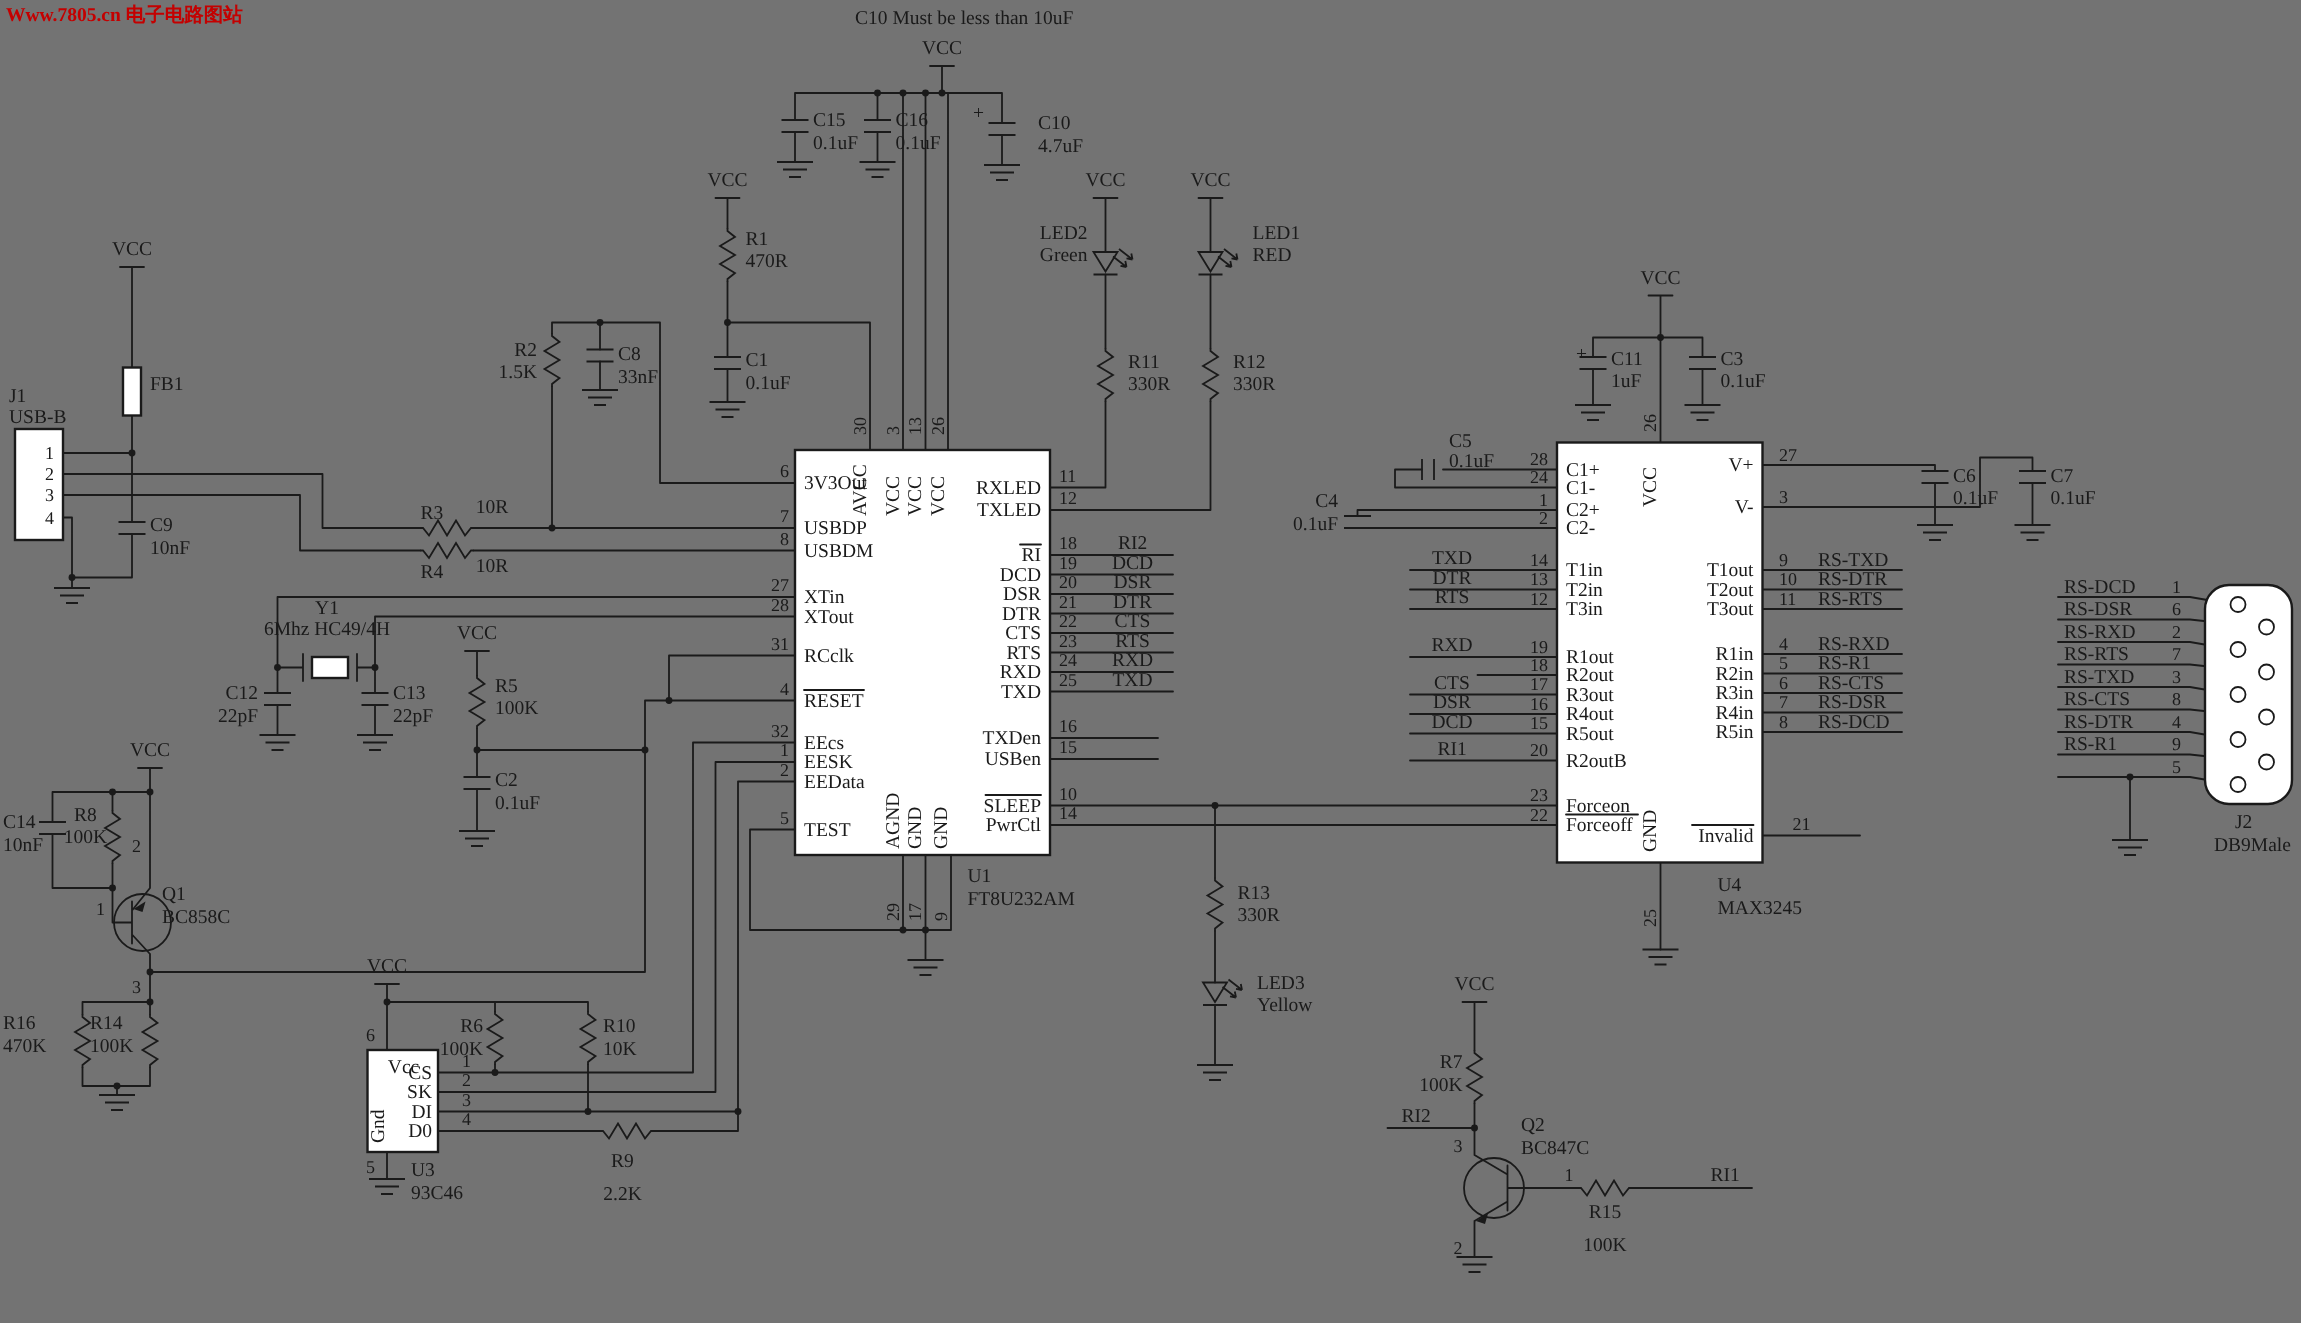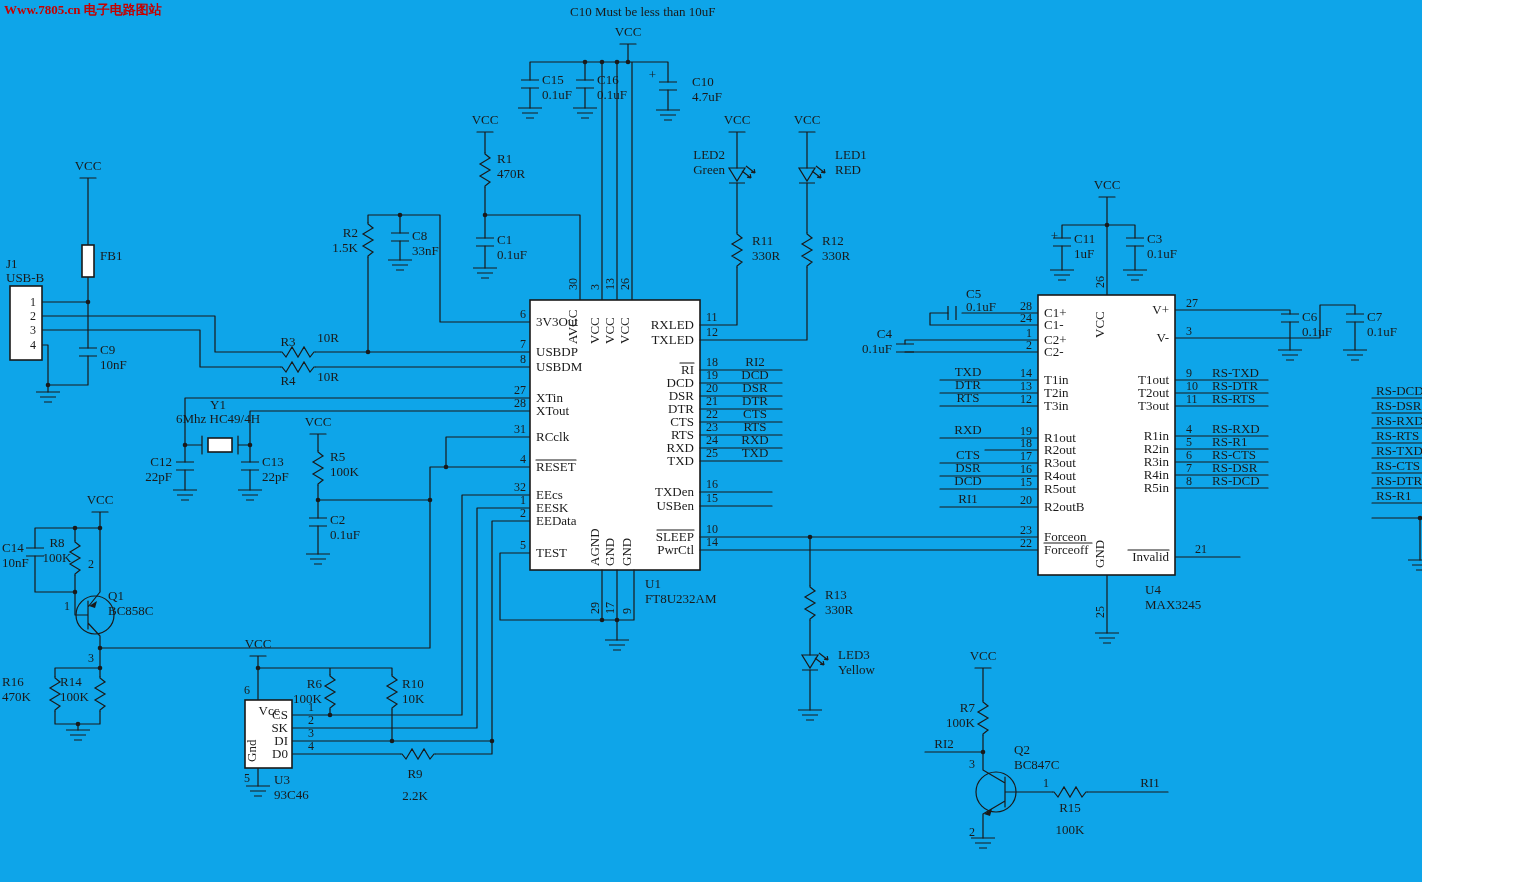--- a/index.html
+++ b/index.html
@@ -1,16 +1,16 @@
 <!DOCTYPE html>
 <html><head>
 <meta charset="utf-8">
 <style>
   html,body{margin:0;padding:0;background:#fff}
-  .stage{position:relative;width:1422px;height:882px;background:#0ea5e9;overflow:hidden}
+  .stage{position:relative;width:1534px;height:882px;background:#737373;overflow:hidden}
   svg{display:block}
   svg text{font-family:"Liberation Serif",serif;fill:#1a1a1a}
   .lbl{font-size:13px}
   .pin{font-size:12px}
   .mid{text-anchor:middle}
   .end{text-anchor:end}
   .wm{font-size:13px;font-weight:bold;fill:#c40000}
   .w{stroke:#1a1a1a;stroke-width:1.2;fill:none;stroke-linecap:round}
   .sym{stroke:#1a1a1a;stroke-width:1.2;fill:none}
   .box{fill:#fff;stroke:#1a1a1a;stroke-width:1.6}

